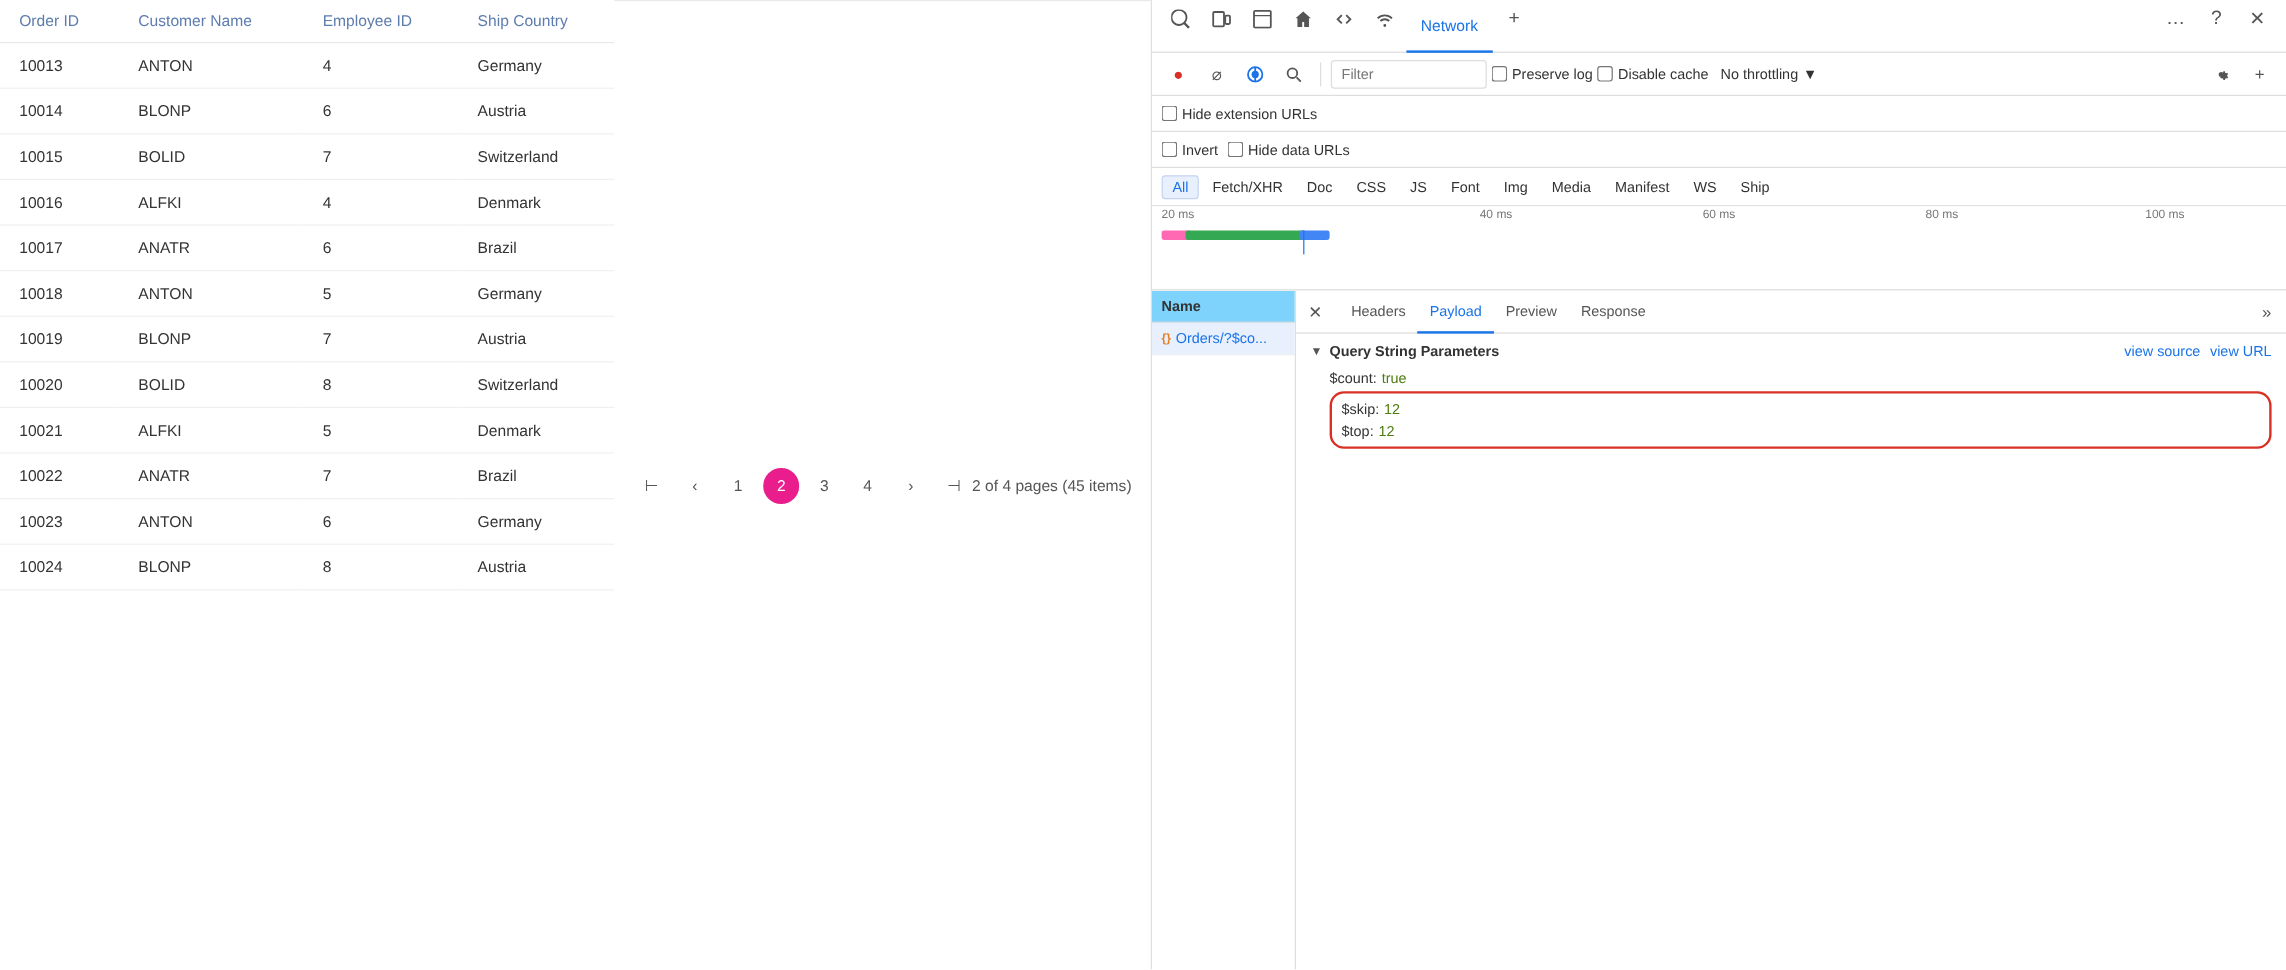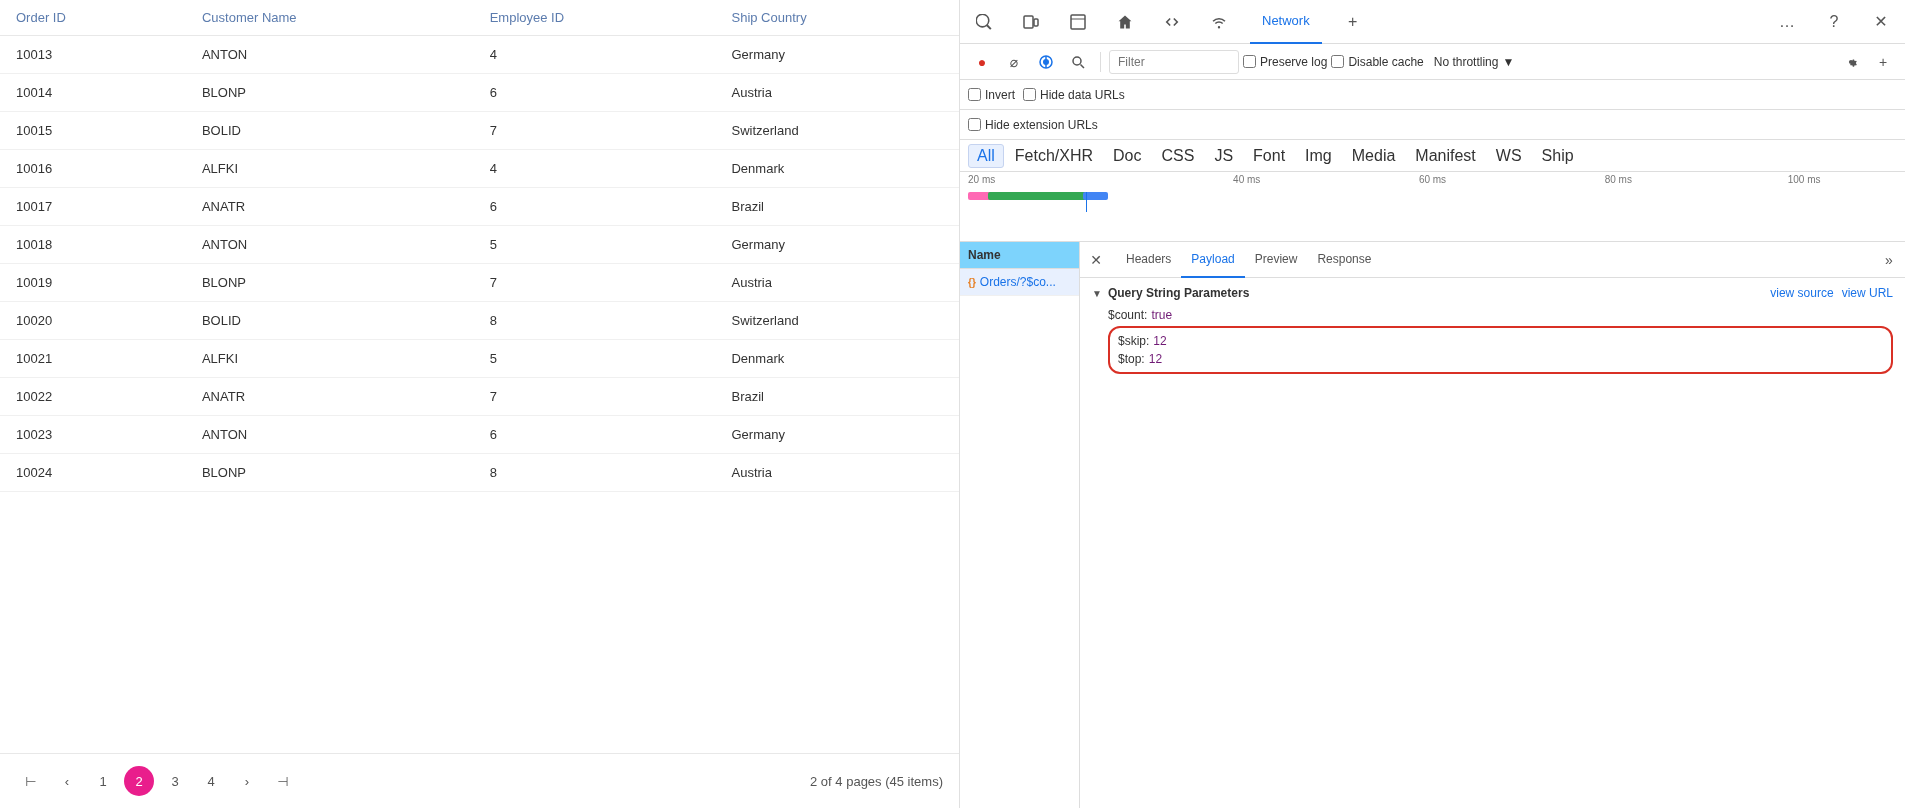--- a/index.html
+++ b/index.html
@@ -3,21 +3,20 @@
   <meta charset="utf-8">
   <style>
     * { box-sizing: border-box; margin: 0; padding: 0; }
     body { font-family: -apple-system, BlinkMacSystemFont, 'Segoe UI', Arial, sans-serif; font-size: 13px; background: #fff; display: flex; height: 808px; overflow: hidden; }
 
     
     .left-panel {
       width: 960px;
       flex-shrink: 0;
       display: flex;
-      flex-direction: column;
       border-right: 1px solid #e0e0e0;
     }
 
     .data-table {
       flex: 1;
       overflow: hidden;
     }
 
     .data-table table {
       width: 100%;
@@ -90,25 +89,25 @@
       flex: 1;
       display: flex;
       flex-direction: column;
       background: #fff;
       min-width: 0;
     }
 
     
     .devtools-topbar {
       display: flex;
-      align-items: center;
+      align-items: flex-start;
       border-bottom: 1px solid #ddd;
       padding: 0 8px;
       height: 44px;
-      gap: 15px;
+      gap: 2px;
     }
 
     .devtools-icon-btn {
       width: 32px;
       height: 32px;
       display: flex;
       align-items: center;
       justify-content: center;
       border: none;
       background: transparent;
@@ -241,21 +240,21 @@
       border-bottom: 1px solid #ddd;
       gap: 2px;
       height: 32px;
     }
 
     .filter-tab {
       padding: 2px 8px;
       border: 1px solid transparent;
       border-radius: 3px;
       cursor: pointer;
-      font-size: 16px;
+      font-size: 12px;
       background: transparent;
       color: #333;
     }
 
     .filter-tab.active {
       background: #e8f0fe;
       border-color: #c5d3f0;
       color: #1a73e8;
     }
 
@@ -496,21 +495,21 @@
     .payload-param {
       display: flex;
       align-items: baseline;
       font-size: 12px;
       color: #333;
       padding: 2px 0;
       gap: 4px;
     }
 
     .param-key { color: #333; }
-    .param-value { color: #701a75; }
+    .param-value { color: #4d7c0f; }
 
     .highlighted-params {
       border: 2px solid #d93025;
       border-radius: 12px;
       padding: 4px 8px;
       margin-top: 2px;
     }
   </style>
 </head>
 <body>
@@ -694,32 +693,32 @@
       <svg width="14" height="14" viewBox="0 0 20 20" fill="currentColor">
           <path d="M10 13a3 3 0 1 0 0-6 3 3 0 0 0 0 6zm7.07-2.14l1.2-1.04-1-1.73-1.55.4a6 6 0 0 0-1.03-.6l-.22-1.59H12.5l-.22 1.59c-.37.16-.72.36-1.03.6l-1.55-.4-1 1.73 1.2 1.04a6 6 0 0 0 0 1.28l-1.2 1.04 1 1.73 1.55-.4c.31.24.66.44 1.03.6l.22 1.59h2l.22-1.59c.37-.16.72-.36 1.03-.6l1.55.4 1-1.73-1.2-1.04a6 6 0 0 0 0-1.28z"></path>
         </svg>
     </button>
     <button class="toolbar-icon-btn">+</button>
   </div>
 
   <div class="devtools-toolbar2">
     <label class="toolbar2-checkbox-label">
       <input type="checkbox" style="">
+      <span>Hide extension URLs</span>
+    </label>
+  </div>
+
+  <div class="devtools-toolbar2">
+    <label class="toolbar2-checkbox-label">
+      <input type="checkbox" style="">
       <span>Invert</span>
     </label>
     <label class="toolbar2-checkbox-label">
       <input type="checkbox" style="">
       <span>Hide data URLs</span>
-    </label>
-  </div>
-
-  <div class="devtools-toolbar2">
-    <label class="toolbar2-checkbox-label">
-      <input type="checkbox" style="">
-      <span>Hide extension URLs</span>
     </label>
   </div>
 
   <div class="filter-tabs" id="filter-tabs-container">
   <button class="filter-tab active">All</button>
       <button class="filter-tab">Fetch/XHR</button>
       <button class="filter-tab">Doc</button>
       <button class="filter-tab">CSS</button>
       <button class="filter-tab">JS</button>
       <button class="filter-tab">Font</button>

